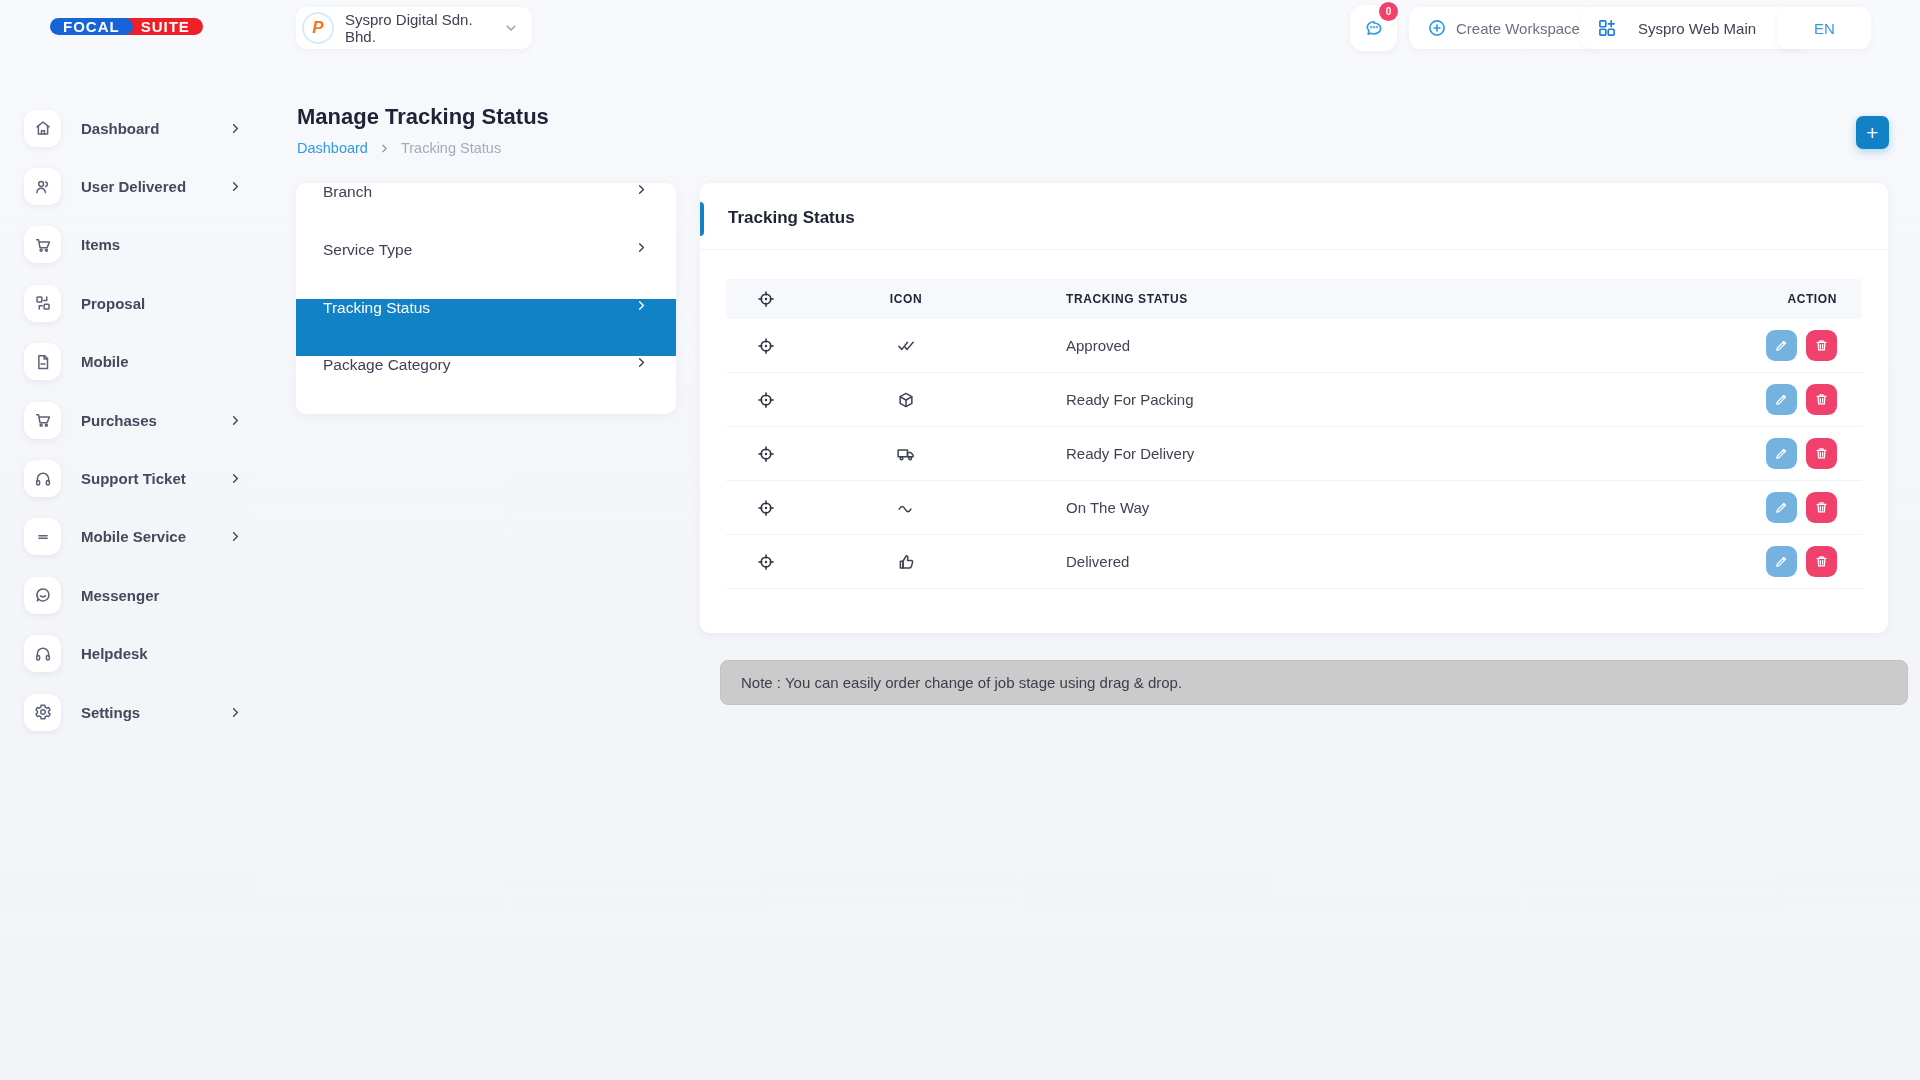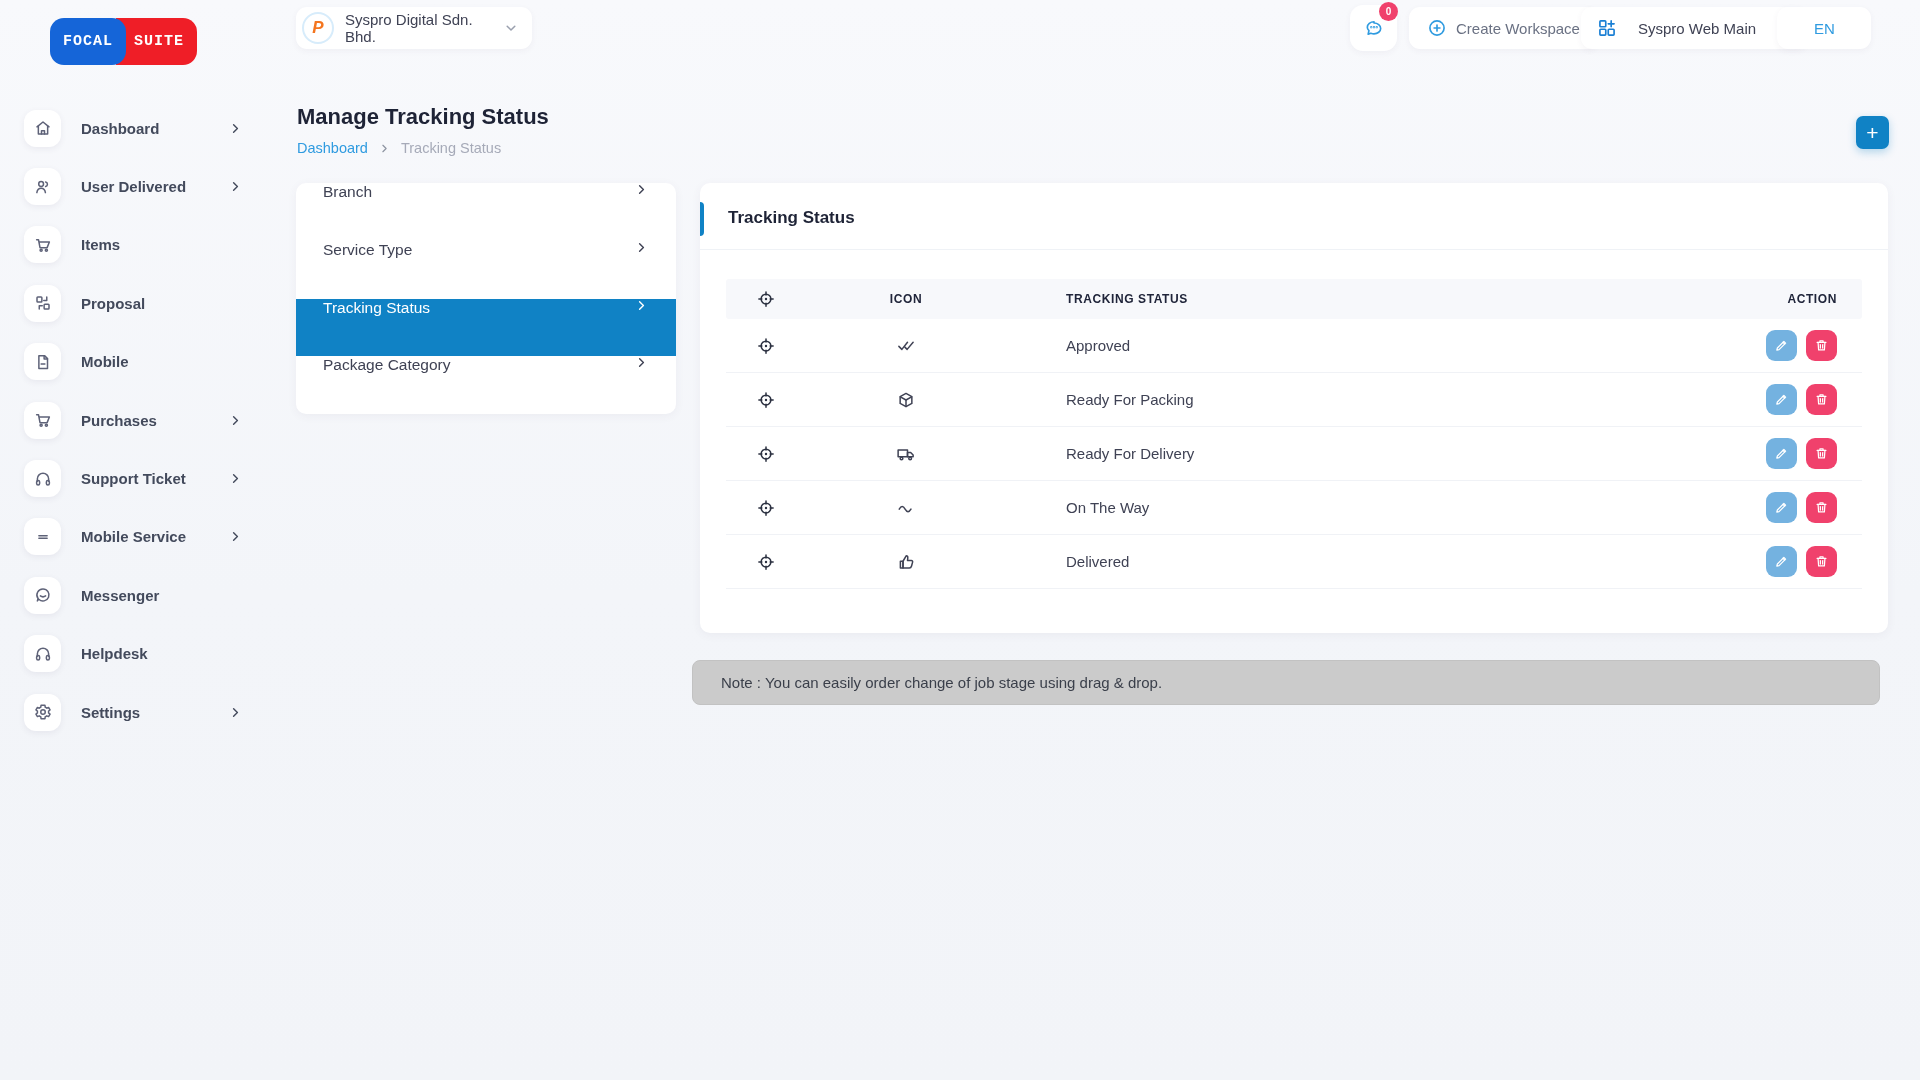--- a/index.html
+++ b/index.html
@@ -3,21 +3,21 @@
 <meta charset="utf-8">
 <style>
   * { margin:0; padding:0; box-sizing:border-box; }
   html,body { width:1920px; height:1080px; }
   body { font-family:"Liberation Sans", sans-serif; color:#3f4254; }
   .stage { position:relative; width:1920px; height:1080px; overflow:hidden;
            background:linear-gradient(180deg,#f8f9fc 0%,#f3f5f9 55%,#f2f4f8 100%); }
 
   
   .logo { position:absolute; left:50px; top:18px; display:flex; align-items:center; }
-  .logo-part { color:#fff; font-weight:bold; font-size:15px; letter-spacing:1px; padding:15px 13px;font-family:Liberation Mono, monospace; }
+  .logo-part { color:#fff; font-weight:bold; font-size:15px; letter-spacing:1px; padding:0 13px; }
   .logo-focal { background:#1565d8; border-radius:14px; position:relative; z-index:2; }
   .logo-suite { background:#ef1e27; border-radius:0 14px 14px 0; margin-left:-10px; padding-left:18px; z-index:1; }
 
   .pill { position:absolute; top:7px; height:42px; background:#fff; border-radius:11px;
           display:flex; align-items:center; box-shadow:0 2px 6px rgba(82,63,105,.05);
           font-size:15px; color:#3f4254; cursor:pointer; }
   .ws-pill { left:296px; width:236px; padding:0 14px 0 6px; gap:11px; }
   .ws-avatar { width:32px; height:32px; border-radius:50%; background:#fff; border:2px solid #d7ecfb;
                display:flex; align-items:center; justify-content:center;
                color:#f4751f; font-weight:bold; font-size:17px; font-style:italic; }
@@ -86,23 +86,23 @@
   .drag-handle { width:18px; height:18px; color:#2b3040; cursor:grab; }
   .status-glyph { width:18px; height:18px; color:#3f4254; }
   .td-action { display:flex; justify-content:flex-end; gap:9px; padding-right:25px; }
   .act-btn { width:31px; height:31px; border-radius:9px; border:none; display:flex; align-items:center;
              justify-content:center; color:#fff; cursor:pointer; }
   .act-btn .ic { width:15px; height:15px; }
   .edit-btn { background:#74b2e0; }
   .del-btn { background:#f0416c; }
 
   
-  .note-bar { position:absolute; left:692px; top:660px; width:1188px; height:45px; background:#cbcbcb;
+  .note-bar { position:absolute; left:720px; top:660px; width:1188px; height:45px; background:#cbcbcb;
               border:1px solid #c2c2c2; border-radius:8px; display:flex; align-items:center;
-              padding:0 28px; font-size:15px; color:#3a3f4a; }
+              padding:0 20px; font-size:15px; color:#3a3f4a; }
 </style>
 </head>
 <body>
 
 <div class="stage">
 
   <div class="logo">
     <span class="logo-part logo-focal">FOCAL</span>
     <span class="logo-part logo-suite">SUITE</span>
   </div>

